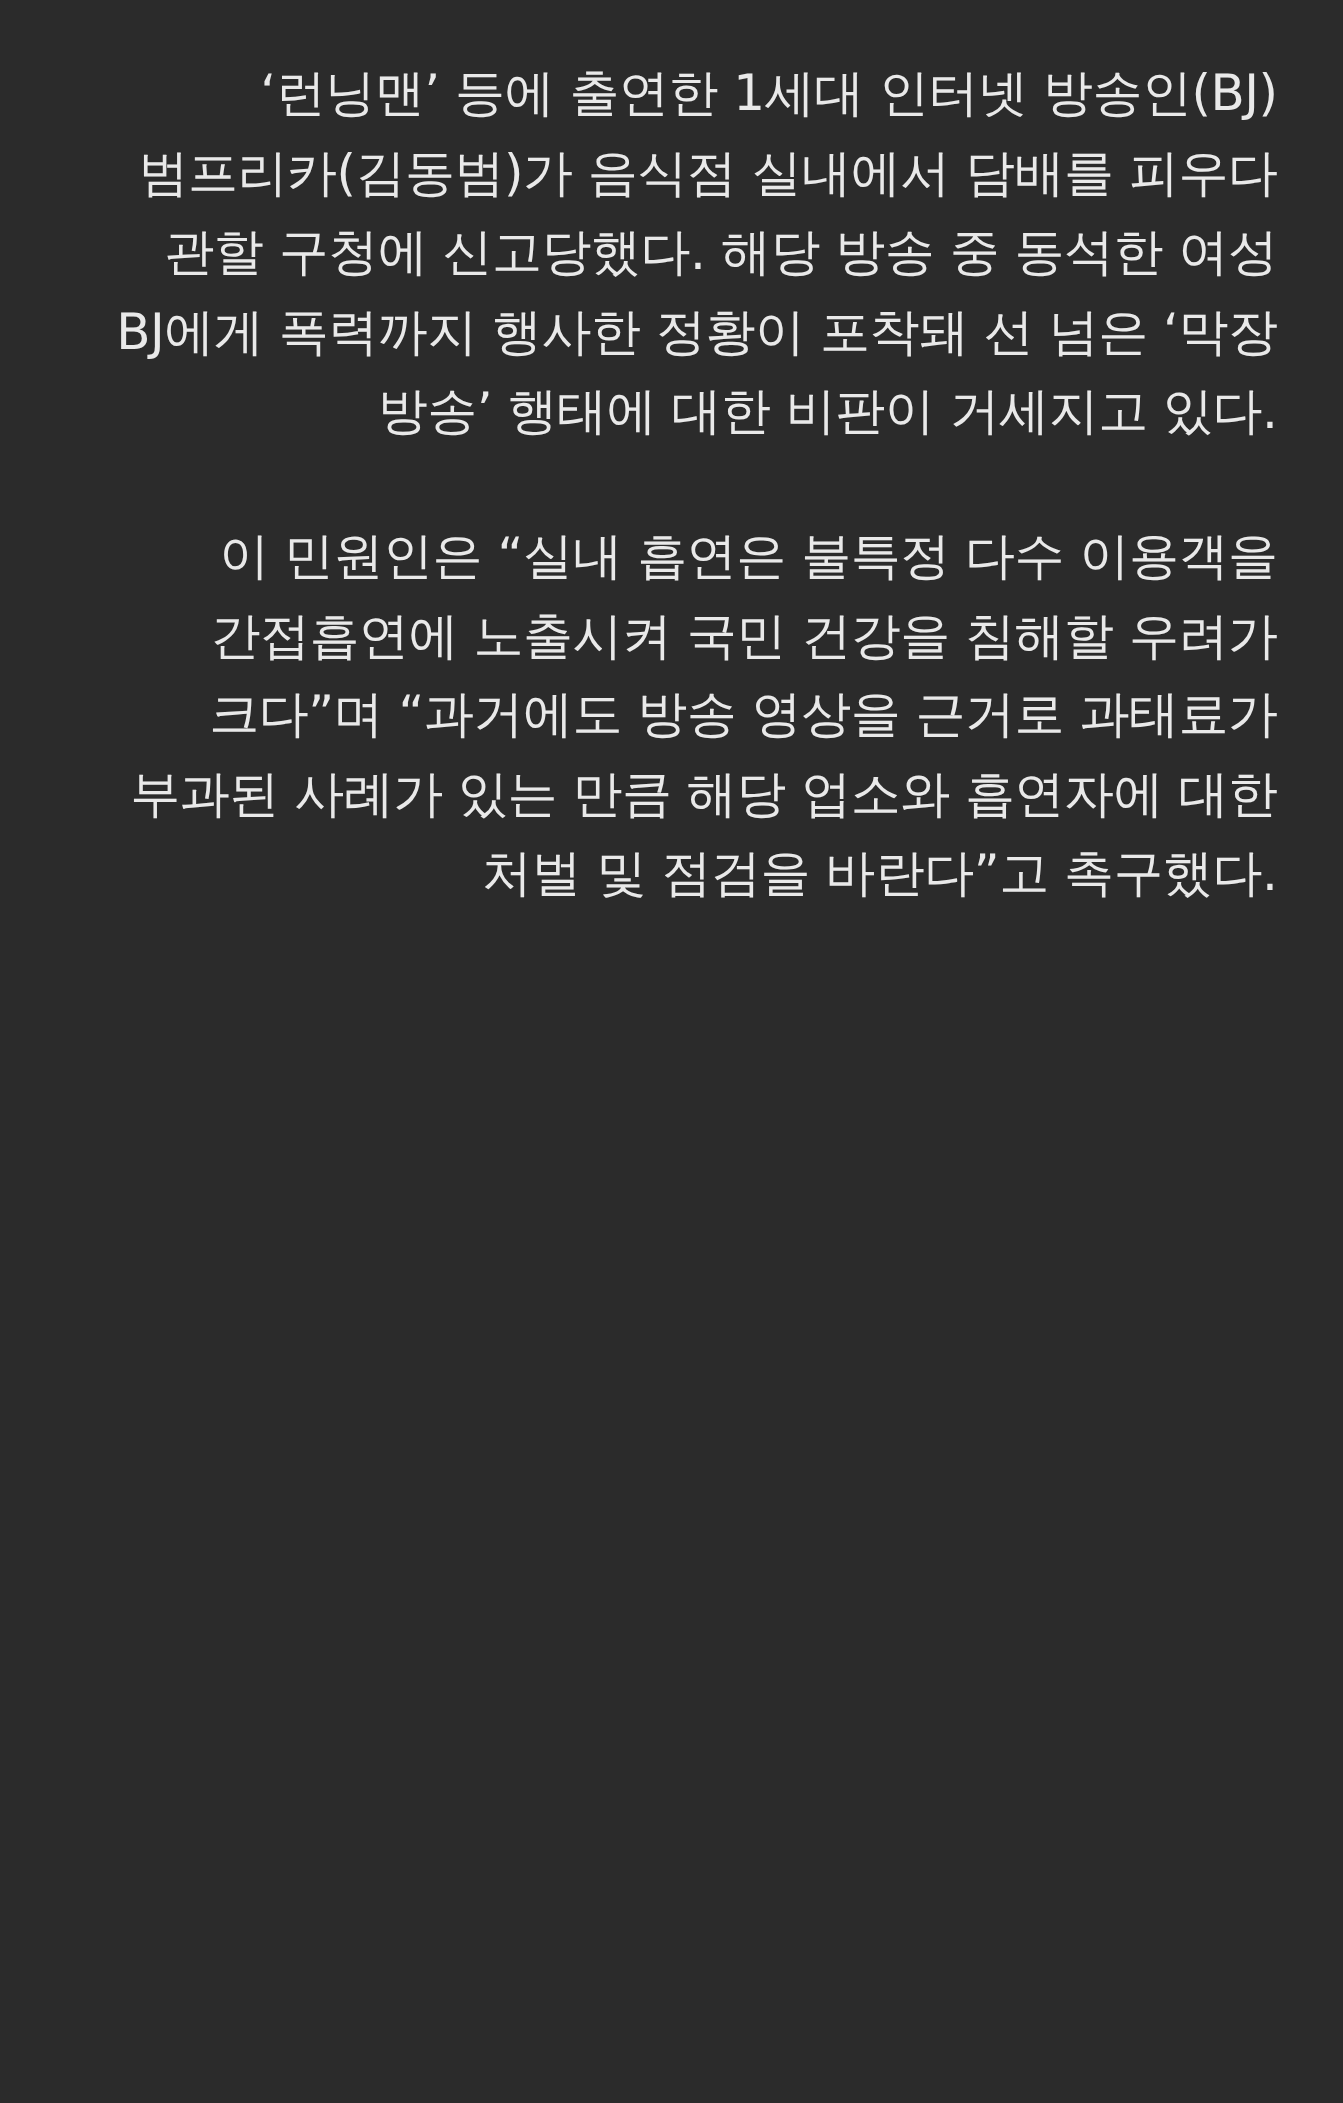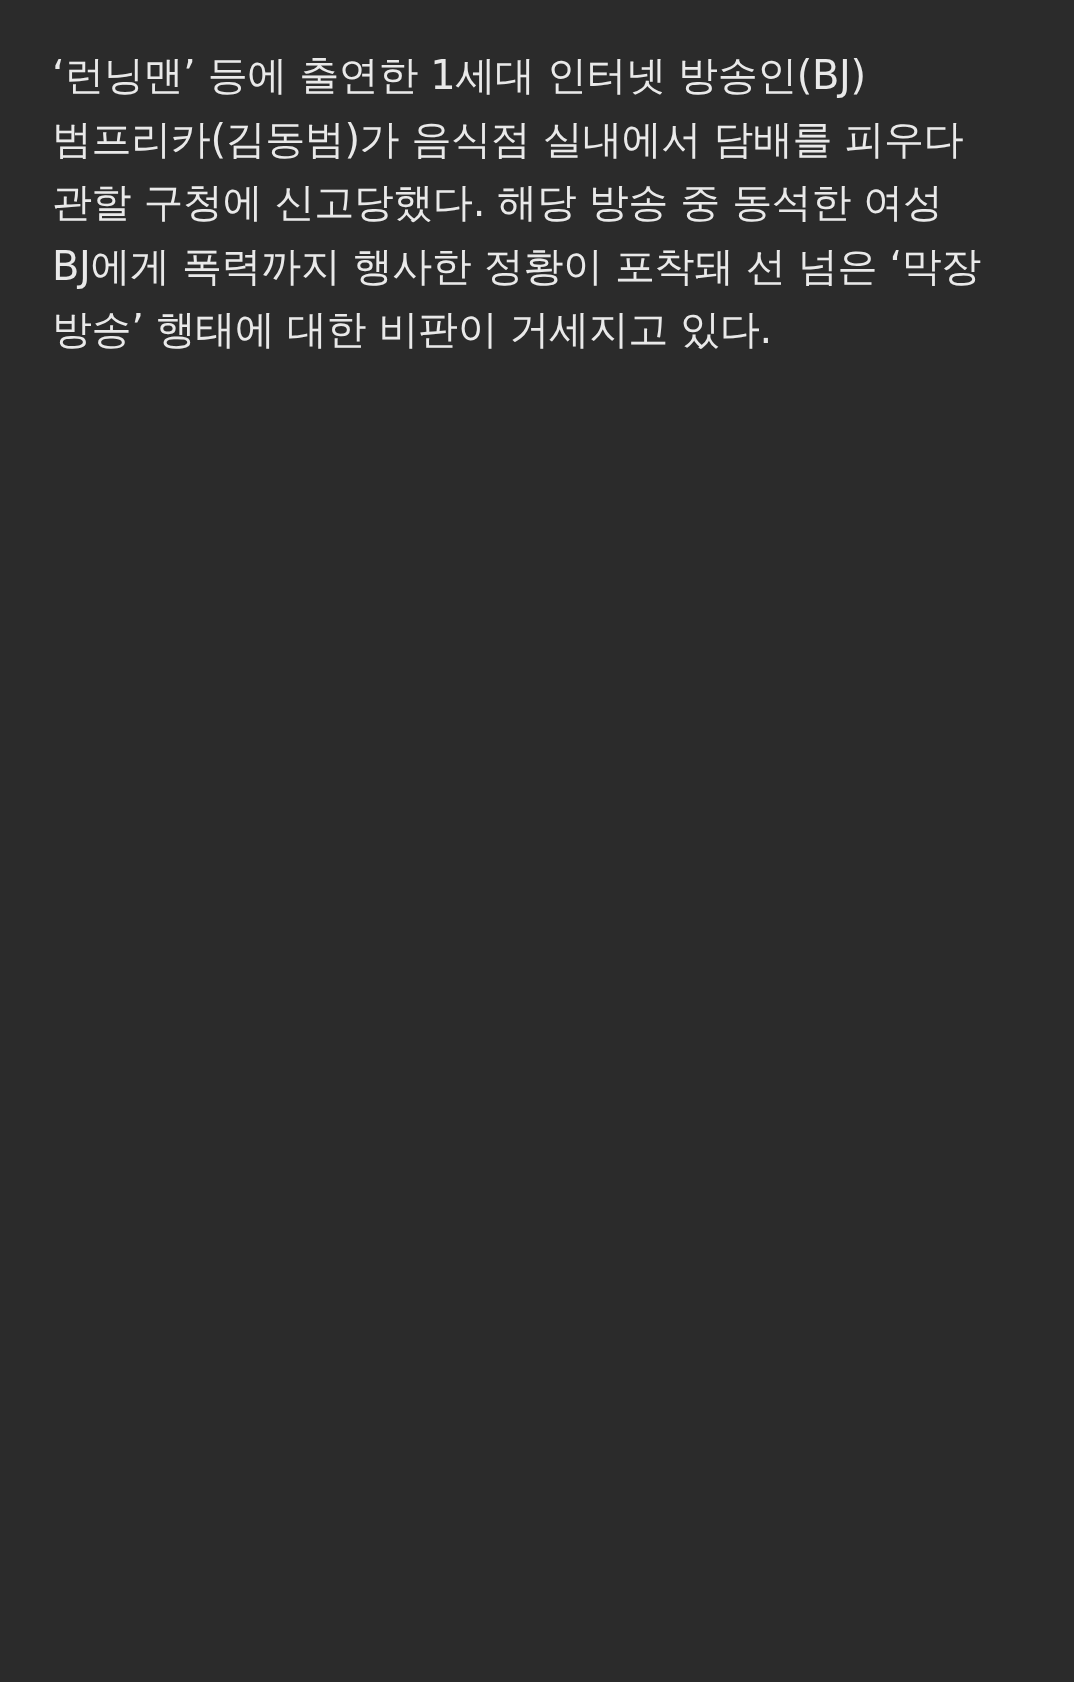--- a/index.html
+++ b/index.html
@@ -18,23 +18,25 @@
     box-sizing: border-box;
   }
   .para {
     color: #e9e9e9;
     font-size: 40px;
     line-height: 1.59;
     letter-spacing: -0.4px;
     word-break: keep-all;
     margin: 0 0 52px 0;
     font-weight: 400;
+    text-align: right;
   }
   .para:last-child {
     margin-bottom: 0;
   }
 </style>
 </head>
 <body>
 
 <div class="article">
   <p class="para">‘런닝맨’ 등에 출연한 1세대 인터넷 방송인(BJ) 범프리카(김동범)가 음식점 실내에서 담배를 피우다 관할 구청에 신고당했다. 해당 방송 중 동석한 여성 BJ에게 폭력까지 행사한 정황이 포착돼 선 넘은 ‘막장 방송’ 행태에 대한 비판이 거세지고 있다.</p>
+  <p class="para">이 민원인은 “실내 흡연은 불특정 다수 이용객을 간접흡연에 노출시켜 국민 건강을 침해할 우려가 크다”며 “과거에도 방송 영상을 근거로 과태료가 부과된 사례가 있는 만큼 해당 업소와 흡연자에 대한 처벌 및 점검을 바란다”고 촉구했다.</p>
 </div>
 
 </body></html>

